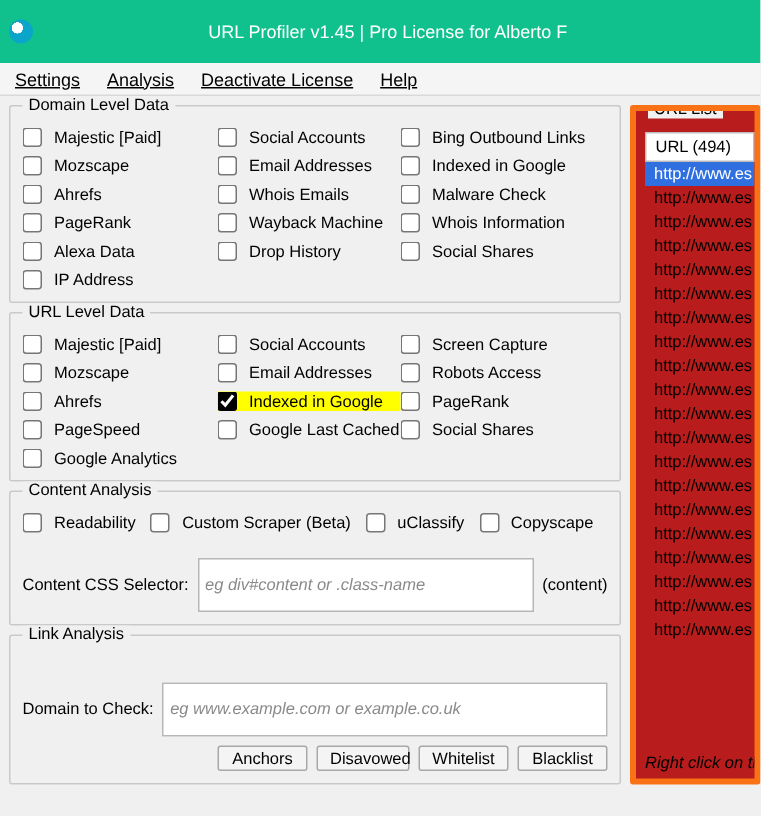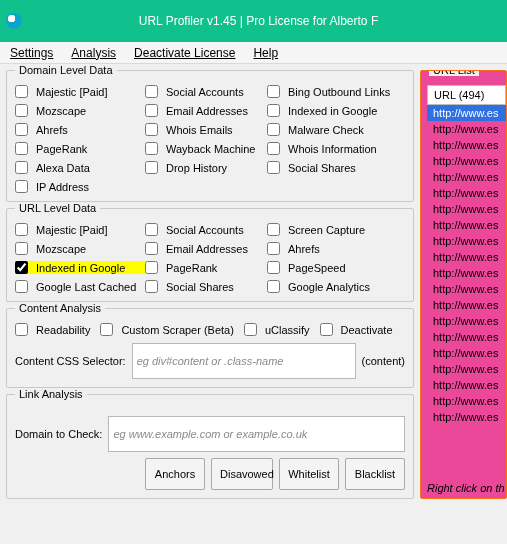--- a/index.html
+++ b/index.html
@@ -74,49 +74,49 @@
     font-size: 11px;
     white-space: nowrap;
   }
   .chk input[type=checkbox] {
     width: 13px; height: 13px; margin: 0;
     accent-color: #000;
   }
   .chk.highlight { background: #ffff00; padding-right:2px;}
   .chk.highlight input[type=checkbox]{ accent-color:#000; }
   .content-row {
-    display: flex; align-items: center; gap: 6px; margin-top: 7px;
+    display: flex; align-items: center; gap: 6px; margin-top: 17px;
   }
   .content-row input[type=text] {
     flex: 1;
     height: 36px;
     border: 1px solid #b7b7b7;
     padding: 0 4px;
     font-size: 11px;
     font-family: inherit;
   }
   .btnrow { display: flex; gap: 6px; margin-top: 6px; justify-content: flex-start; padding-left: 130px;}
   button.winbtn {
     background: #f4f4f4;
     border: 1px solid #a8a8a8;
     border-radius: 2px;
-    height: 32px;
+    height: 17px;
     min-width: 60px;
     font-family: inherit;
     font-size: 11px;
     padding: 0 8px;
   }
   .inlinechecks { display:flex; gap:10px; flex-wrap:wrap;}
   .rightcol {
     width: 90px;
-    border: 1px solid #f97316;
+    border: 4px solid #f97316;
     border-radius: 2px;
     position: relative;
     padding: 14px 0 4px 6px;
-    background: #ec4899;
+    background: #b91c1c;
     overflow: hidden;
     display:flex; flex-direction:column;
   }
   .rightcol .legend {
     position: absolute; top: -7px; left: 8px;
     background: #f0f0f0; padding: 0 4px; font-size: 11px;
   }
   .listhdr {
     border: 1px solid #bdbdbd;
     background: #fff;
@@ -249,20 +249,24 @@
           <label class="chk">
             <input type="checkbox" style="">
             <span>Mozscape</span>
           </label>
           <label class="chk">
             <input type="checkbox" style="">
             <span>Email Addresses</span>
           </label>
           <label class="chk">
             <input type="checkbox" style="">
+            <span>Robots Access</span>
+          </label>
+          <label class="chk">
+            <input type="checkbox" style="">
             <span>Ahrefs</span>
           </label>
           <label class="chk highlight">
             <input type="checkbox" checked="" style="">
             <span>Indexed in Google</span>
           </label>
           <label class="chk">
             <input type="checkbox" style="">
             <span>PageRank</span>
           </label>
@@ -295,21 +299,21 @@
         <label class="chk">
             <input type="checkbox" style="">
             <span>Custom Scraper (Beta)</span>
           </label>
         <label class="chk">
             <input type="checkbox" style="">
             <span>uClassify</span>
           </label>
         <label class="chk">
             <input type="checkbox" style="">
-            <span>Deactivate</span>
+            <span>Copyscape</span>
           </label>
       </div>
       <div class="content-row">
         <span>Content CSS Selector:</span>
         <input type="text" placeholder="eg div#content or .class-name" style="">
         <span>(content)</span>
       </div>
     </div>
 
     <div class="groupbox">

